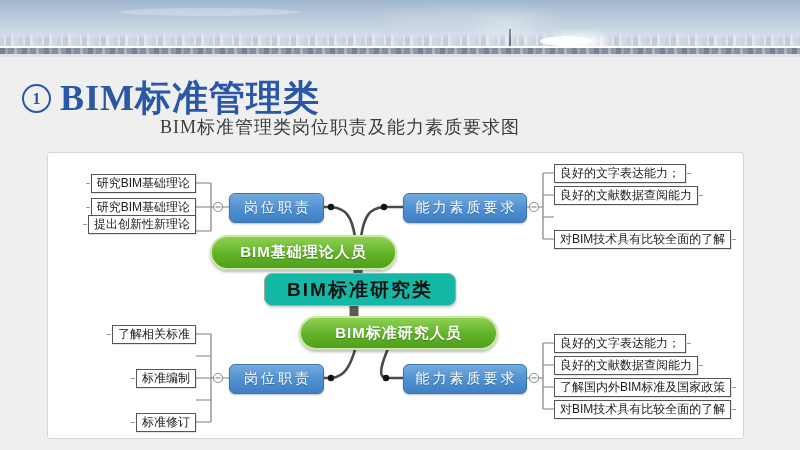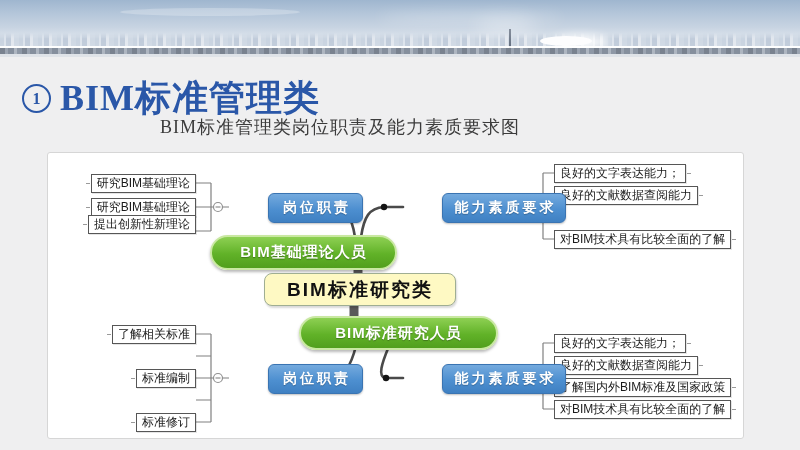--- a/index.html
+++ b/index.html
@@ -67,37 +67,36 @@
   }
   .wbox.grp-left{right:547px;}
   .wbox.grp-right{left:506px;}
   .wbox.grp-left::before{content:"";position:absolute;left:-6px;top:8px;width:4px;height:1px;background:#9a9a9a;}
   .wbox.grp-right::after{content:"";position:absolute;right:-6px;top:8px;width:4px;height:1px;background:#9a9a9a;}
 
   .bluebox{
     position:absolute;height:28px;display:flex;align-items:center;justify-content:center;
     background:linear-gradient(180deg,#74aade 0%,#4d8fd0 55%,#3f80c2 100%);
     border:1px solid #3a74b2;border-radius:6px;
-    color:#ffffff;font-weight:bold;font-size:14px;letter-spacing:3px;padding-left:3px;
+    color:#ffffff;font-weight:normal;font-size:14px;letter-spacing:3px;padding-left:3px;
     box-shadow:0 1px 2px rgba(0,0,0,.25);
     text-shadow:0 1px 1px rgba(0,0,0,.25);
-    margin-left:39px;
   }
   .ellipse{
     position:absolute;display:flex;align-items:center;justify-content:center;
     background:linear-gradient(180deg,#8ed053 0%,#61b228 55%,#519f1d 100%);
     border:2px solid #c9e8a2;border-radius:18px;
     color:#ffffff;font-weight:bold;font-size:15px;letter-spacing:1px;
     box-shadow:0 2px 3px rgba(0,0,0,.28);
     text-shadow:0 1px 1px rgba(0,0,0,.3);
   }
   .centerbox{
     position:absolute;left:216px;top:120px;width:190px;height:31px;
     display:flex;align-items:center;justify-content:center;
-    background:#fef9c3;border:1px solid #9fae93;border-radius:8px;
+    background:#14b8a6;border:1px solid #9fae93;border-radius:8px;
     font-size:19px;font-weight:bold;color:#121212;letter-spacing:2px;
     box-shadow:1px 2px 2px rgba(0,0,0,.15);
   }
 </style>
 </head>
 <body>
 
 <div class="banner">
   <div class="cloud2"></div>
   <div class="skyline"></div>

